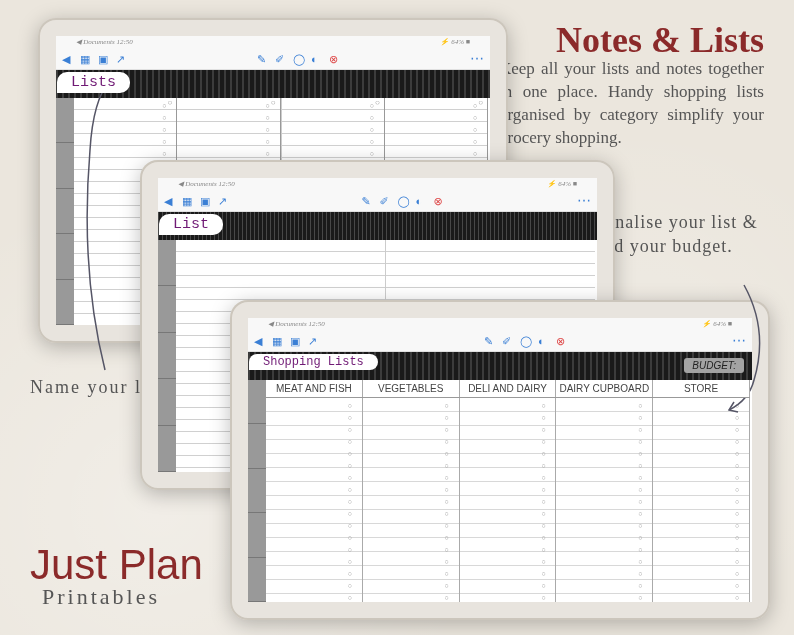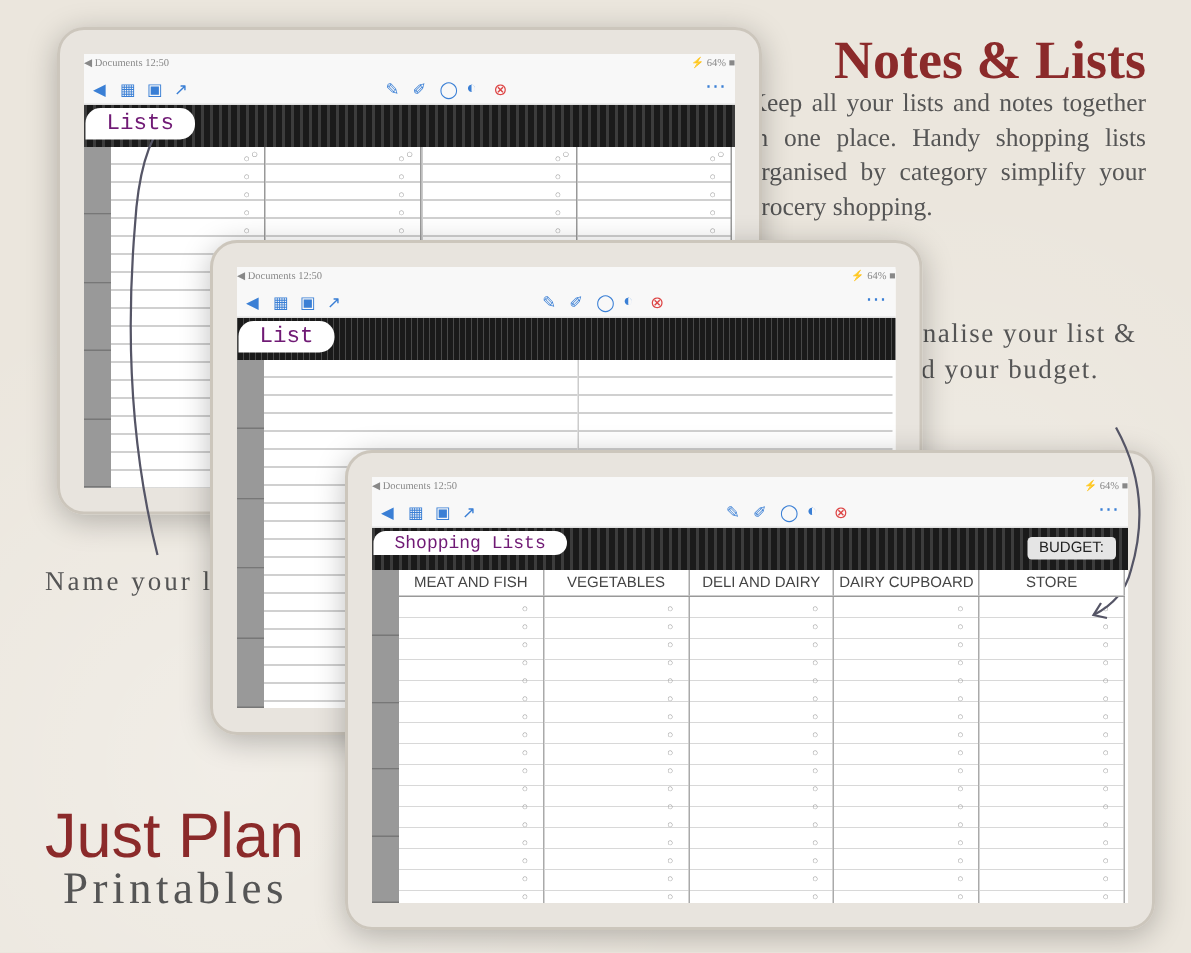--- a/index.html
+++ b/index.html
@@ -64,21 +64,21 @@
       left: 30px;
     }
     .brand-top {
       font-family: Liberation Sans, sans-serif;
       font-size: 42px;
       color: #8b2a2a;
       line-height: 0.9;
     }
     .brand-bottom {
       font-family: Georgia, serif;
-      font-size: 30px;
+      font-size: 22px;
       color: #555;
       letter-spacing: 3px;
       margin-left: 12px;
     }
 
     
     .tablet {
       position: absolute;
       background: #e8e4de;
       border-radius: 18px;
@@ -94,21 +94,22 @@
       flex-direction: column;
     }
     .status-bar {
       height: 12px;
       background: #f8f8f8;
       font-size: 7px;
       color: #888;
       display: flex;
       justify-content: space-between;
       align-items: center;
-      padding: 0 0;
+      padding: 0 20px;
+      font-style: italic;
     }
     .toolbar {
       height: 22px;
       background: #f8f8f8;
       border-bottom: 1px solid #e0e0e0;
       display: flex;
       justify-content: space-between;
       align-items: center;
       padding: 0 6px;
       font-size: 11px;
@@ -234,27 +235,28 @@
       color: #444;
       display: flex;
       align-items: center;
       justify-content: center;
       font-family: Arial, sans-serif;
     }
     .budget-box {
       position: absolute;
       top: 6px;
       right: 8px;
-      background: #e5e5e5;
+      background: #a3a3a3;
       color: #222;
       font-size: 10px;
       padding: 2px 8px;
       border-radius: 3px;
       z-index: 4;
       font-family: Arial, sans-serif;
+      font-style: italic;
     }
     .shop-body {
       position: absolute;
       top: 46px;
       left: 18px;
       right: 2px;
       bottom: 0;
       display: flex;
     }
     .shop-col {

